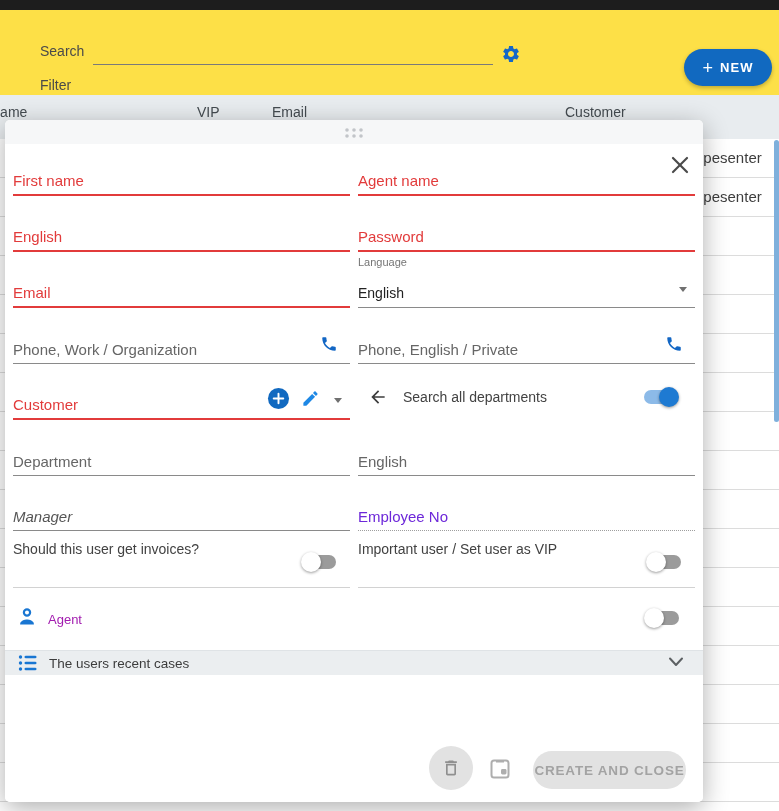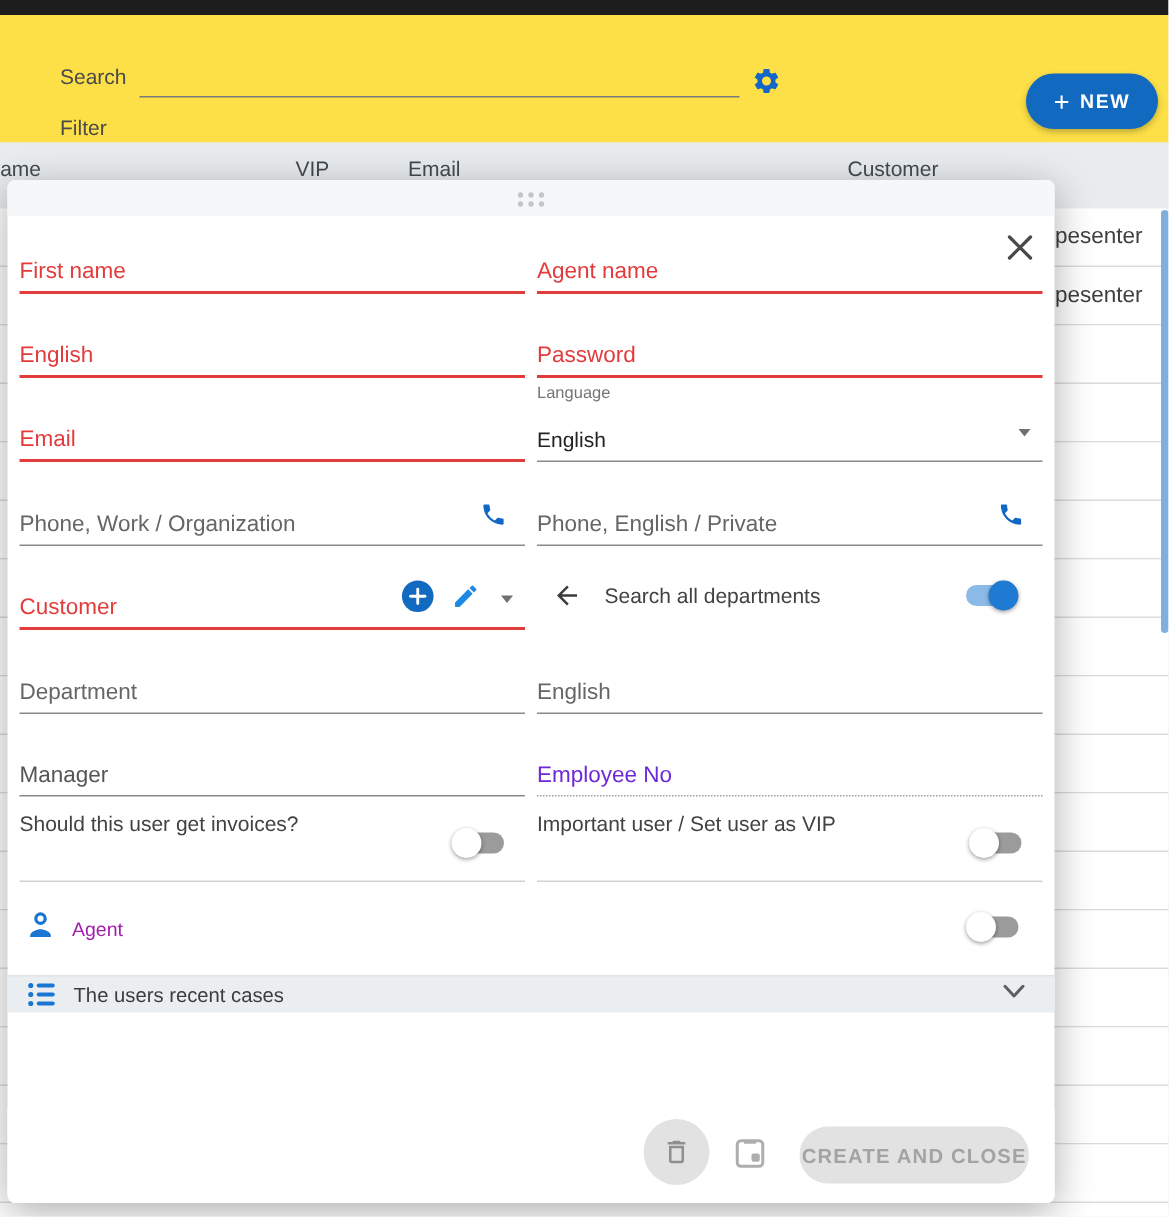--- a/index.html
+++ b/index.html
@@ -41,21 +41,21 @@
   .f { position:absolute; cursor:text; }
   .colL { left:8px; width:337px; }
   .colR { left:353px; width:337px; }
   .u-red { border-bottom:2px solid #e23b3b; }
   .u-gray { border-bottom:1px solid #8a8a8a; }
   .u-dot { border-bottom:1px dotted #9e9e9e; }
   .u-light { border-bottom:1px solid #d2d2d2; }
   .f-label { position:absolute; left:0; bottom:5px; font-size:15px; white-space:nowrap; }
   .red { color:#e23b3b; }
   .gray { color:#666; }
-  .dark { color:#555; }
+  .dark { color:#555;font-style:italic; }
   .faint { color:#6d28d9; }
   .mini-label { position:absolute; left:0; top:0; font-size:11px; color:#757575; }
   .f-value { position:absolute; left:0; bottom:6px; font-size:14px; color:#222; }
   .f-icon { position:absolute; bottom:6px; }
   .caret { position:absolute; bottom:10px; }
 
   .toggle { position:absolute; width:36px; height:20px; cursor:pointer; }
   .toggle .track { position:absolute; left:1px; top:3px; width:34px; height:14px; border-radius:7px; background:#9b9b9b; }
   .toggle .thumb { position:absolute; top:0; left:0; width:20px; height:20px; border-radius:50%; background:#fff;
                    box-shadow:0 1px 3px rgba(0,0,0,.4); }

